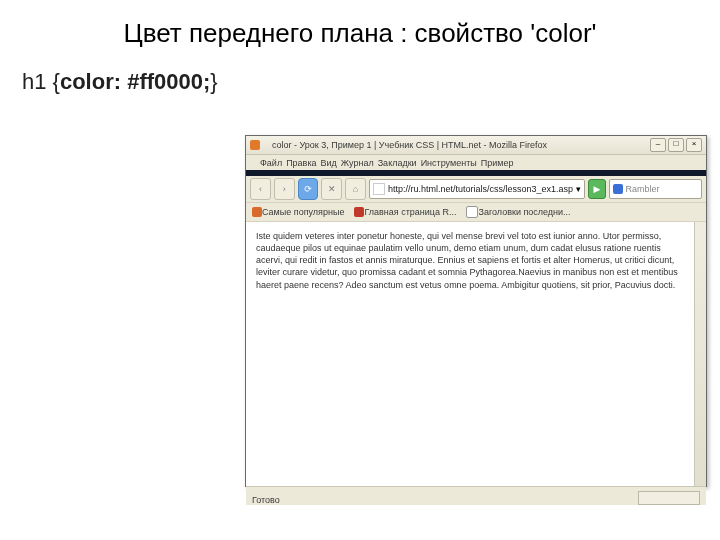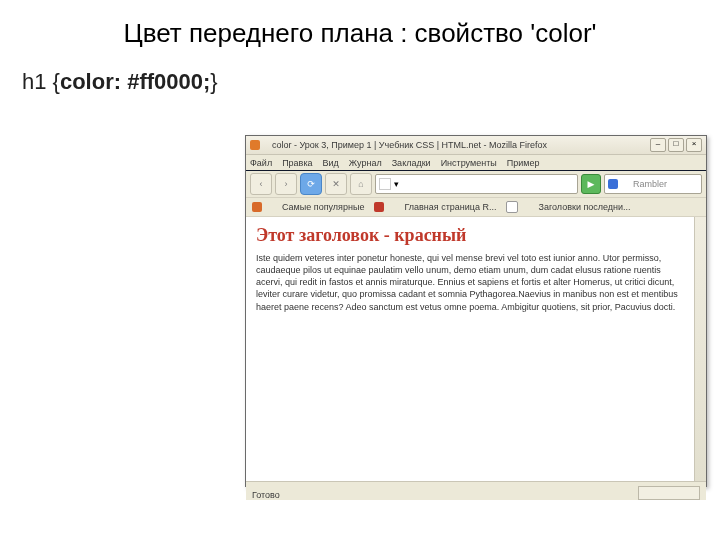--- a/index.html
+++ b/index.html
@@ -48,24 +48,24 @@
     gap: 12px;
   }
   .titlebar .favicon {
     width: 10px; height: 10px; background:#e07a2a; border-radius:2px;
   }
   .titlebar .title-text { flex:1; color:#3a3a3a; font-size:9px; white-space:nowrap; overflow:hidden; }
   .win-btns { display:flex; gap:2px; }
   .win-btn { width:14px; height:12px; background:#f3f0e2; border:1px solid #a8a494; border-radius:2px; font-size:8px; line-height:10px; text-align:center; }
   .menubar {
     height: 15px;
-    display:flex; align-items:center; gap:10px;
-    padding: 0 4px;
+    display:flex; align-items:center; gap:4px;
+    padding: 0 14px;
     color:#3a3a3a;
-    border-bottom:1px solid #0f172a;
+    border-bottom:6px solid #0f172a;
   }
   .menubar span { text-decoration: none; }
   .navbar {
     height: 26px;
     display:flex; align-items:center;
     padding: 0 4px;
     gap:3px;
     border-bottom:1px solid #d6d2c2;
   }
   .nav-btn {
@@ -77,30 +77,30 @@
   .url-box {
     flex:1; height:18px; background:#fff; border:1px solid #a8a494;
     display:flex; align-items:center; padding:0 3px; gap:3px;
     border-radius:2px;
   }
   .url-box .pageicon { width:10px; height:10px; background:#fff; border:1px solid #ccc; }
   .url-text { flex:1; font-size:9px; color:#222; white-space:nowrap; overflow:hidden; }
   .go-btn { width:18px; height:18px; border:1px solid #3a8a3a; background:#5cb85c; border-radius:3px; color:#fff; display:flex;align-items:center;justify-content:center; }
   .search-box {
     width:90px; height:18px; background:#fff; border:1px solid #a8a494;
-    display:flex; align-items:center; padding:0 3px; gap:15px; border-radius:2px;
+    display:flex; align-items:center; padding:0 3px; gap:2px; border-radius:2px;
   }
   .search-box .sicon{ width:10px;height:10px;background:#3a6fd8;border-radius:2px;}
   .bookbar {
     height:18px; display:flex; align-items:center; gap:10px;
     padding:0 6px; border-bottom:1px solid #d6d2c2;
     background:#ece9d8;
     color:#3a3a3a;
   }
-  .bookbar .bk { display:flex; align-items:center; gap:20px; }
+  .bookbar .bk { display:flex; align-items:center; gap:0; }
   .bk-icon { width:10px; height:10px; background:#d86a2a; border-radius:2px; }
   .bk-icon.red { background:#c0392b; }
   .bk-icon.doc { background:#fff; border:1px solid #999; }
   .content {
     background:#fff;
     height: 248px;
     padding: 8px 10px;
     overflow:hidden;
     border-bottom:1px solid #cac6b6;
     position:relative;
@@ -173,20 +173,21 @@
         <span>⟳</span>
       </div>
     <div class="nav-btn">
         <span>✕</span>
       </div>
     <div class="nav-btn">
         <span>⌂</span>
       </div>
     <div class="url-box">
       <div class="pageicon"></div>
+      <div class="url-text">http://ru.html.net/tutorials/css/lesson3_ex1.asp</div>
       <span>▾</span>
     </div>
     <div class="go-btn">
         <span>▶</span>
       </div>
     <div class="search-box">
       <div class="sicon"></div>
       <span style="color:#888">Rambler</span>
     </div>
   </div>
@@ -200,21 +201,20 @@
         <div class="bk-icon red"></div>
         <span>Главная страница R...</span>
       </div>
     <div class="bk">
         <div class="bk-icon doc"></div>
         <span>Заголовки последни...</span>
       </div>
   </div>
 
   <div class="content">
-    <h1 class="page-h1">Этот заголовок - красный</h1>
     <div class="para">Iste quidem veteres inter ponetur honeste, qui vel mense brevi vel toto est iunior anno. Utor permisso, caudaeque pilos ut equinae paulatim vello unum, demo etiam unum, dum cadat elusus ratione ruentis acervi, qui redit in fastos et annis miraturque. Ennius et sapiens et fortis et alter Homerus, ut critici dicunt, leviter curare videtur, quo promissa cadant et somnia Pythagorea.Naevius in manibus non est et mentibus haeret paene recens? Adeo sanctum est vetus omne poema. Ambigitur quotiens, sit prior, Pacuvius docti.</div>
   </div>
 
   <div class="statusbar">
     <span>Готово</span>
     <div class="right">
       <div class="box"></div>
     </div>
   </div>
 </div>

